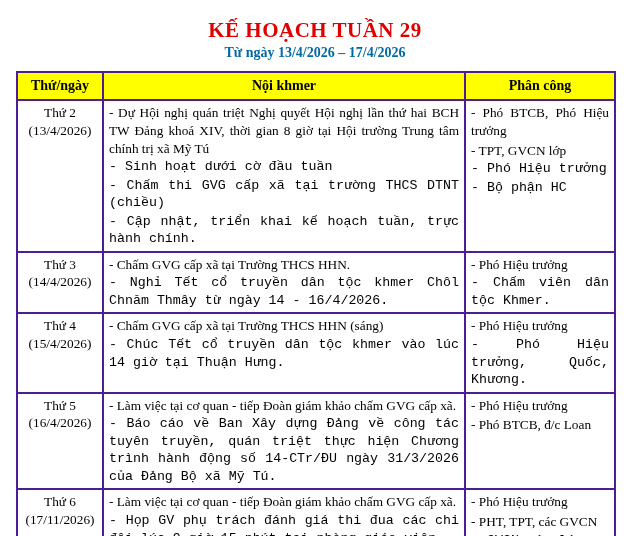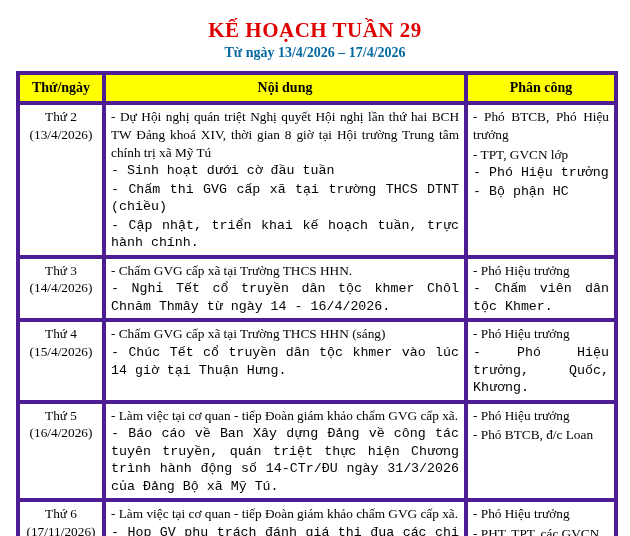--- a/index.html
+++ b/index.html
@@ -35,21 +35,21 @@
     font-size: 14px;
     margin: 0 0 10px 0;
   }
   table.plan {
     border-collapse: collapse;
     width: 598px;
     margin: 0 auto;
     table-layout: fixed;
   }
   table.plan th, table.plan td {
-    border: 4px solid #4c1d95;
+    border: 2px solid #4c1d95;
     vertical-align: top;
     padding: 3px 5px;
     font-size: 13.3px;
     line-height: 1.32;
   }
   table.plan thead th {
     background: #ffff00;
     text-align: center;
     font-weight: bold;
     font-size: 14px;
@@ -91,21 +91,21 @@
 
   <table class="plan">
     <colgroup>
       <col class="c-day">
       <col class="c-content">
       <col class="c-assign">
     </colgroup>
     <thead>
       <tr>
         <th>Thứ/ngày</th>
-        <th>Nội dung</th>
+        <th>Nội khmer</th>
         <th>Phân công</th>
       </tr>
     </thead>
     <tbody>
 
       <tr>
         <td class="day">
           <span class="dline">Thứ 2</span>
           <span class="dline">(13/4/2026)</span>
         </td>

